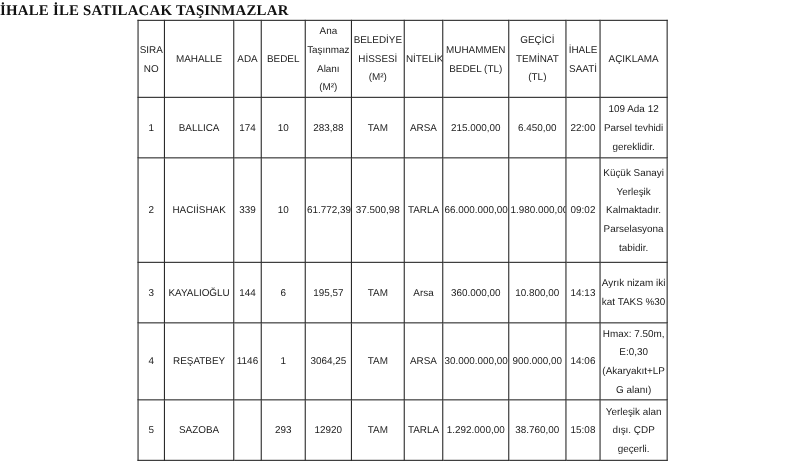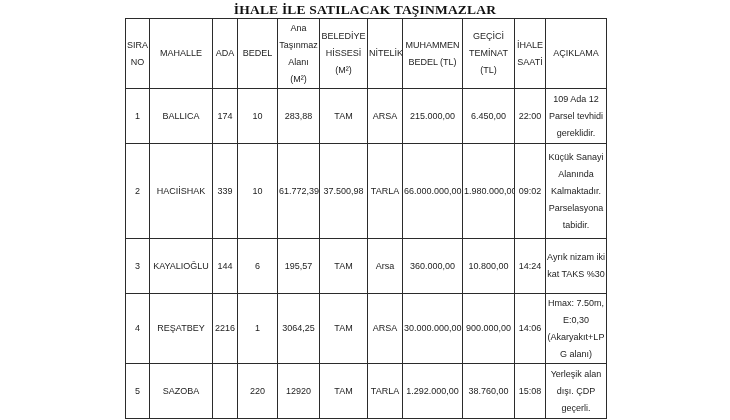--- a/index.html
+++ b/index.html
@@ -5,21 +5,21 @@
   * { margin: 0; padding: 0; box-sizing: border-box; }
   html, body {
     width: 730px; height: 420px;
     background: #ffffff;
     font-family: "Liberation Sans", sans-serif;
     color: #1c1c1c;
     overflow: hidden;
   }
   .page-title {
     width: 730px;
-    text-align: center;
+    text-align: left;
     font-family: "Liberation Serif", serif;
     font-weight: bold;
     font-size: 13.5px;
     letter-spacing: 0.2px;
     padding-top: 2px;
     height: 18px;
     color: #111;
   }
   table.auction {
     border-collapse: collapse;
@@ -103,53 +103,53 @@
       <td class="nowrap">2</td>
       <td class="nowrap">HACIİSHAK</td>
       <td class="nowrap">339</td>
       <td class="nowrap">10</td>
       <td class="nowrap">61.772,39</td>
       <td class="nowrap">37.500,98</td>
       <td class="nowrap">TARLA</td>
       <td class="nowrap">66.000.000,00</td>
       <td class="nowrap">1.980.000,00</td>
       <td class="nowrap">09:02</td>
-      <td class="aciklama">Küçük Sanayi Alanında Kalmaktadır. Parselasyona tabidir.</td>
+      <td class="aciklama">Küçük Sanayi Yerleşik Kalmaktadır. Parselasyona tabidir.</td>
     </tr>
     <tr class="row-3">
       <td class="nowrap">3</td>
       <td class="nowrap">KAYALIOĞLU</td>
       <td class="nowrap">144</td>
       <td class="nowrap">6</td>
       <td class="nowrap">195,57</td>
       <td class="nowrap">TAM</td>
       <td class="nowrap">Arsa</td>
       <td class="nowrap">360.000,00</td>
       <td class="nowrap">10.800,00</td>
-      <td class="nowrap">14:24</td>
+      <td class="nowrap">14:13</td>
       <td class="aciklama">Ayrık nizam iki kat TAKS %30</td>
     </tr>
     <tr class="row-4">
       <td class="nowrap">4</td>
       <td class="nowrap">REŞATBEY</td>
-      <td class="nowrap">2216</td>
+      <td class="nowrap">1146</td>
       <td class="nowrap">1</td>
       <td class="nowrap">3064,25</td>
       <td class="nowrap">TAM</td>
       <td class="nowrap">ARSA</td>
       <td class="nowrap">30.000.000,00</td>
       <td class="nowrap">900.000,00</td>
       <td class="nowrap">14:06</td>
       <td class="aciklama">Hmax: 7.50m, E:0,30 (Akaryakıt+LPG alanı)</td>
     </tr>
     <tr class="row-5">
       <td class="nowrap">5</td>
       <td class="nowrap">SAZOBA</td>
       <td class="nowrap"></td>
-      <td class="nowrap">220</td>
+      <td class="nowrap">293</td>
       <td class="nowrap">12920</td>
       <td class="nowrap">TAM</td>
       <td class="nowrap">TARLA</td>
       <td class="nowrap">1.292.000,00</td>
       <td class="nowrap">38.760,00</td>
       <td class="nowrap">15:08</td>
       <td class="aciklama">Yerleşik alan dışı. ÇDP geçerli.</td>
     </tr>
   </tbody>
 </table>

